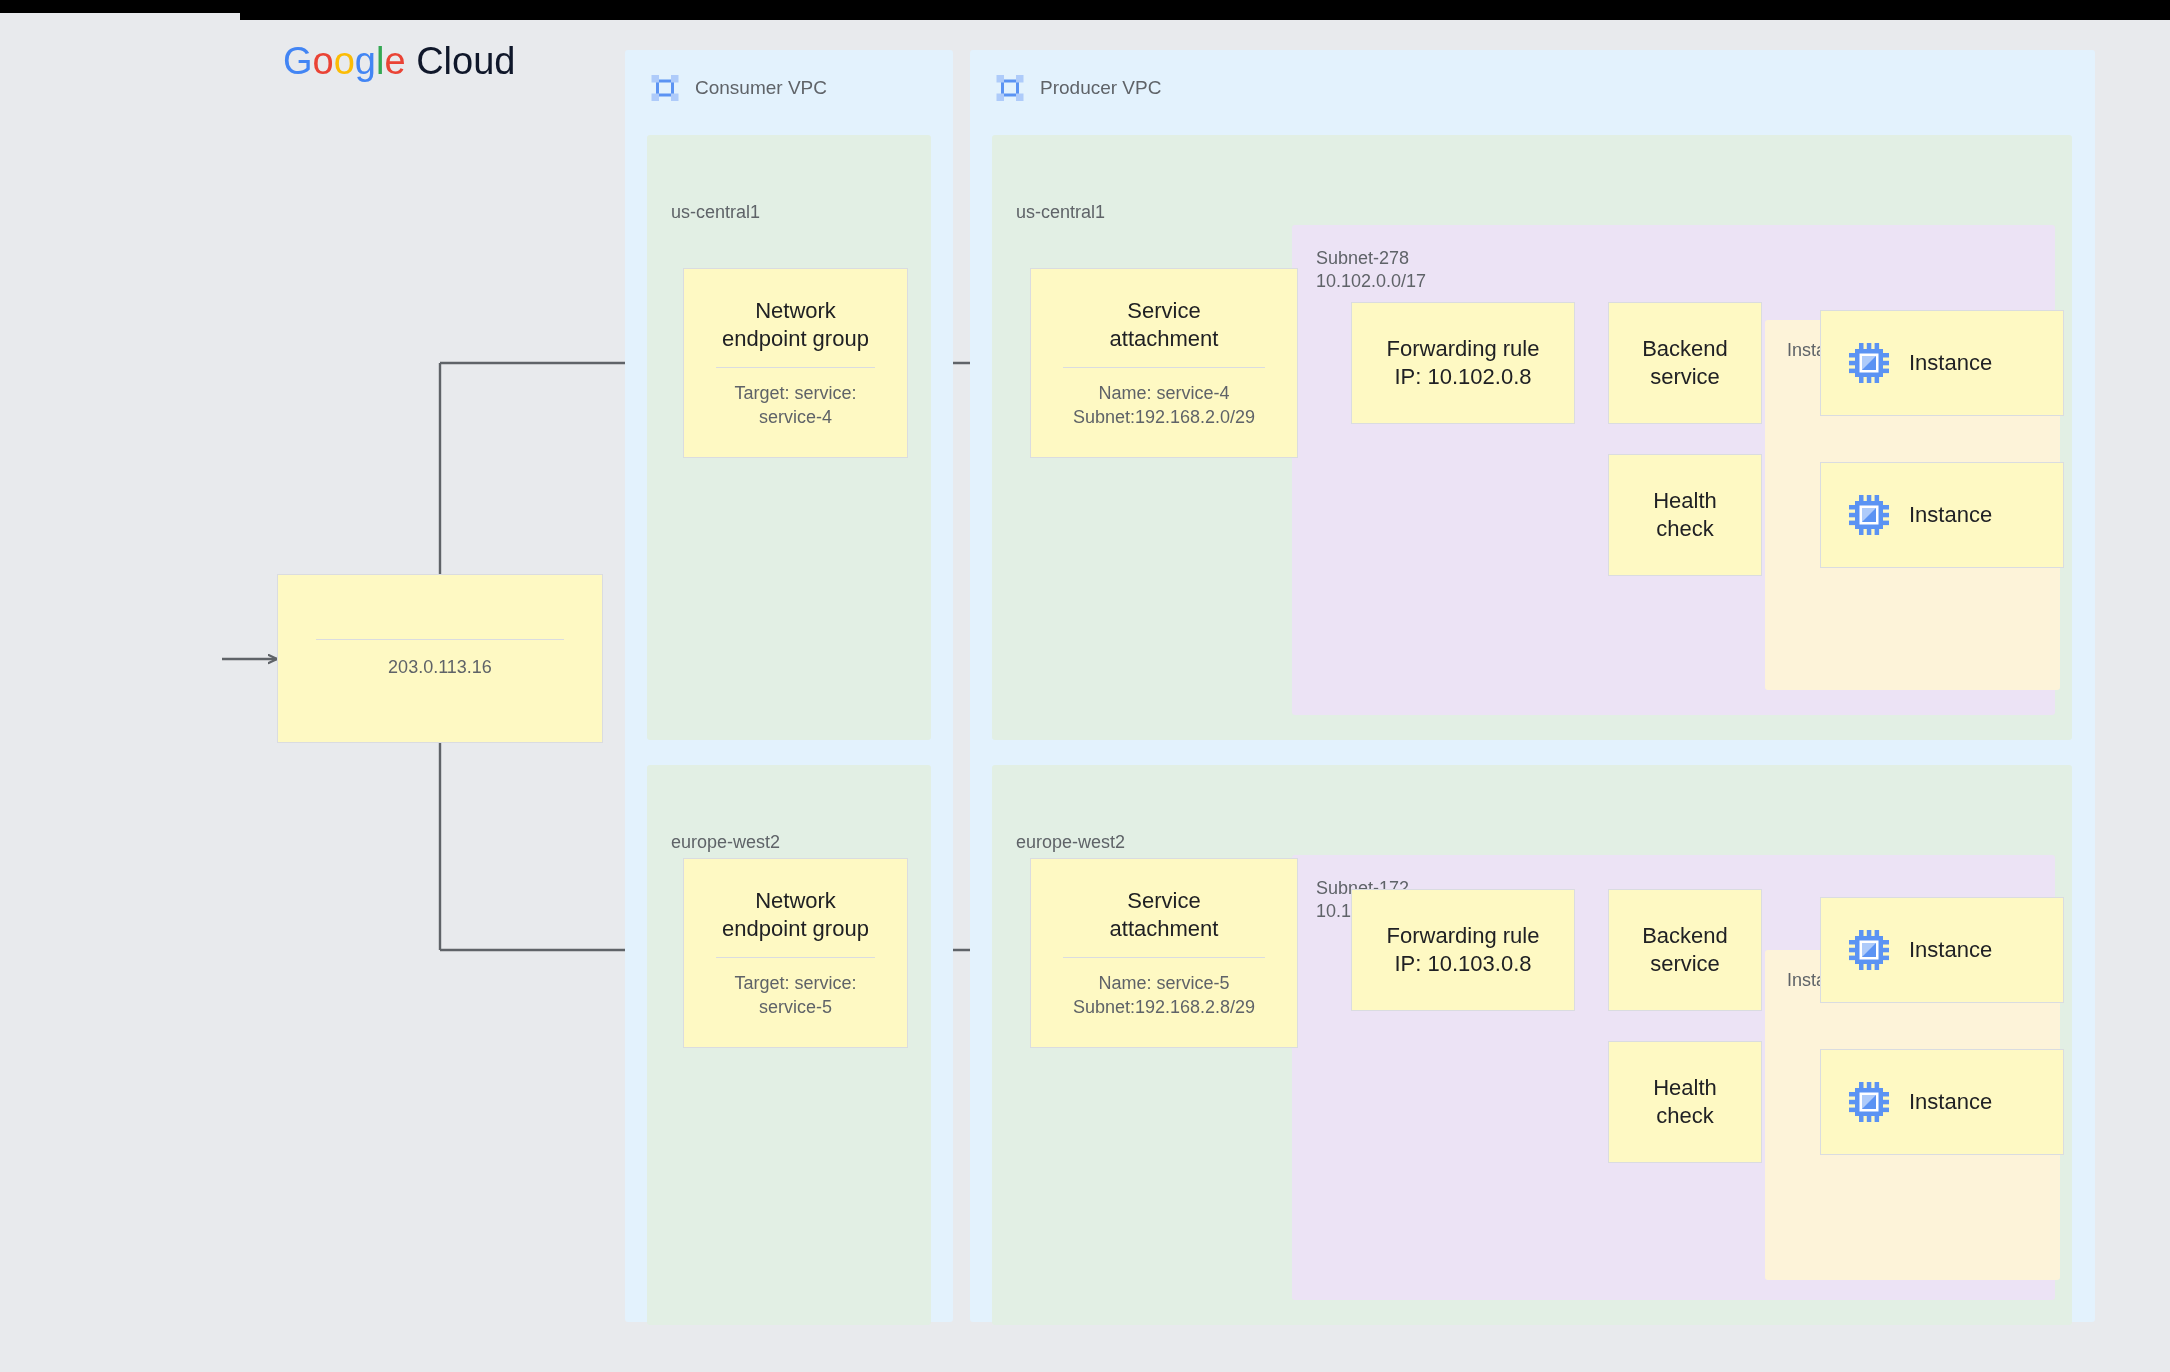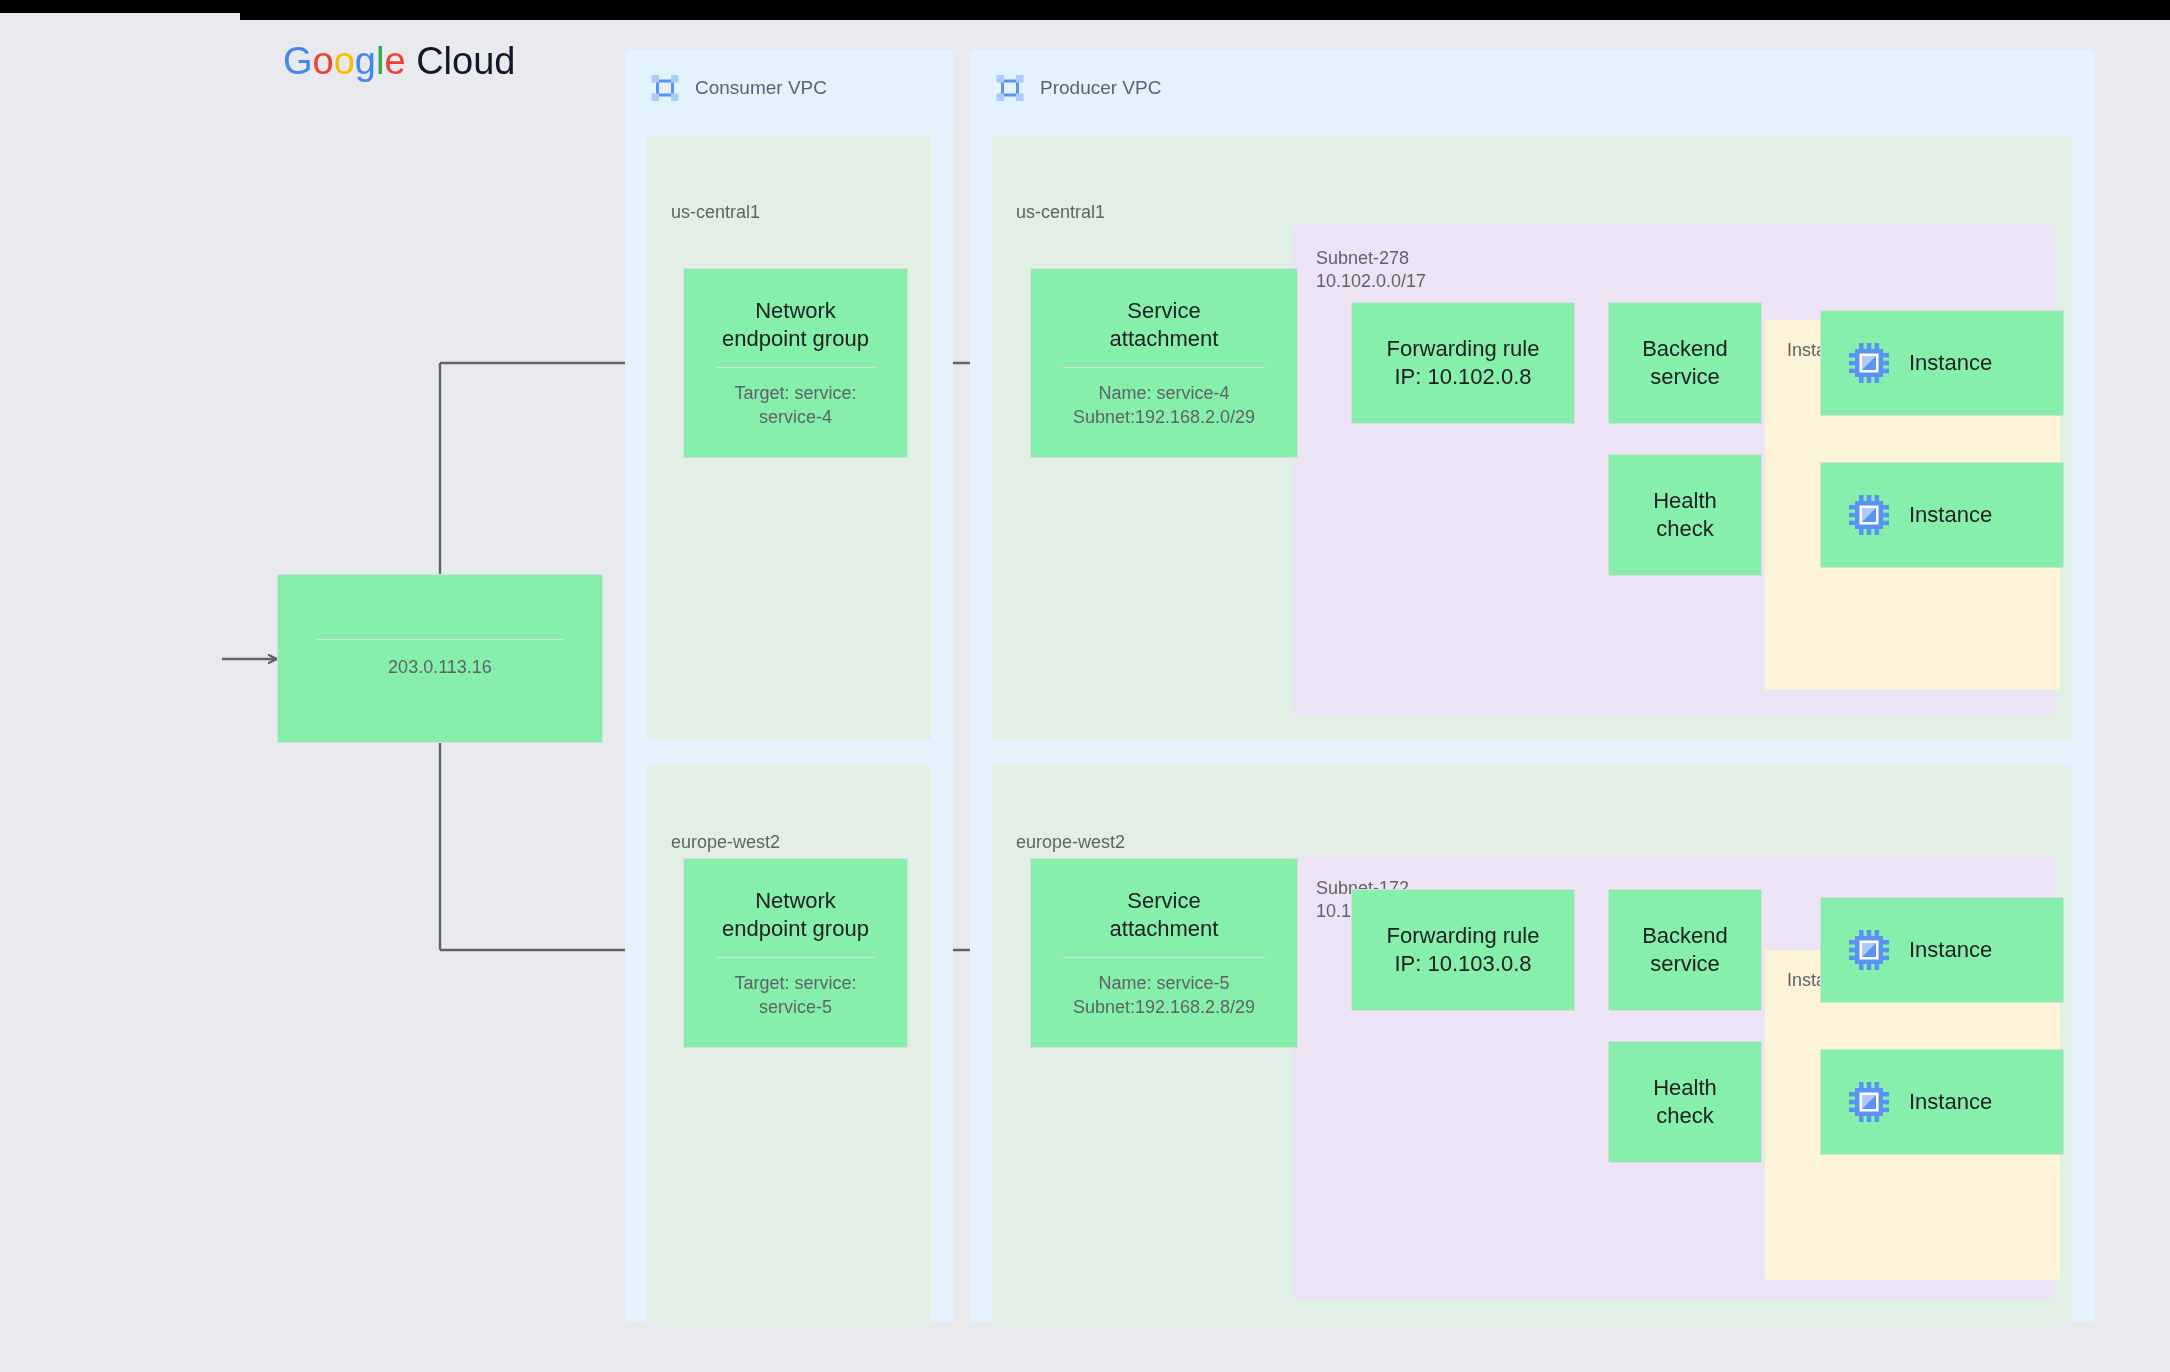--- a/index.html
+++ b/index.html
@@ -36,21 +36,21 @@
   .region-label { position:absolute; left:24px; top:22px; font-size:18px; color:#5f6368; white-space:nowrap;margin-top:45px; }
 
   .subnet { position:absolute; background:#ece3f5; border-radius:3px; }
   .subnet-label { position:absolute; left:24px; top:22px; font-size:18px; color:#5f6368; line-height:1.28; white-space:nowrap; }
 
   .igroup { position:absolute; background:#fdf3d9; border-radius:3px; }
   .igroup-label { position:absolute; left:22px; top:20px; font-size:18px; color:#5f6368; white-space:nowrap; }
 
   
   .card {
-    position:absolute; background:#86efac; border:1px solid #dadce0;
+    position:absolute; background:#fef9c3; border:1px solid #dadce0;
     display:flex; flex-direction:column; align-items:center; justify-content:center;
   }
   .card-title { font-size:22px; color:#202124; text-align:center; line-height:1.28; white-space:pre-line; }
   .divider { height:1px; background:#dadce0; margin:13px 0; }
   .card-sub { font-size:18px; color:#5f6368; text-align:center; line-height:1.3; white-space:pre-line; }
 
   .card-row { flex-direction:row; gap:18px; justify-content:flex-start; padding-left:26px; }
   .icon-label { font-size:22px; color:#202124; white-space:nowrap; }
 
   .card-pad { padding:0 20px; }

